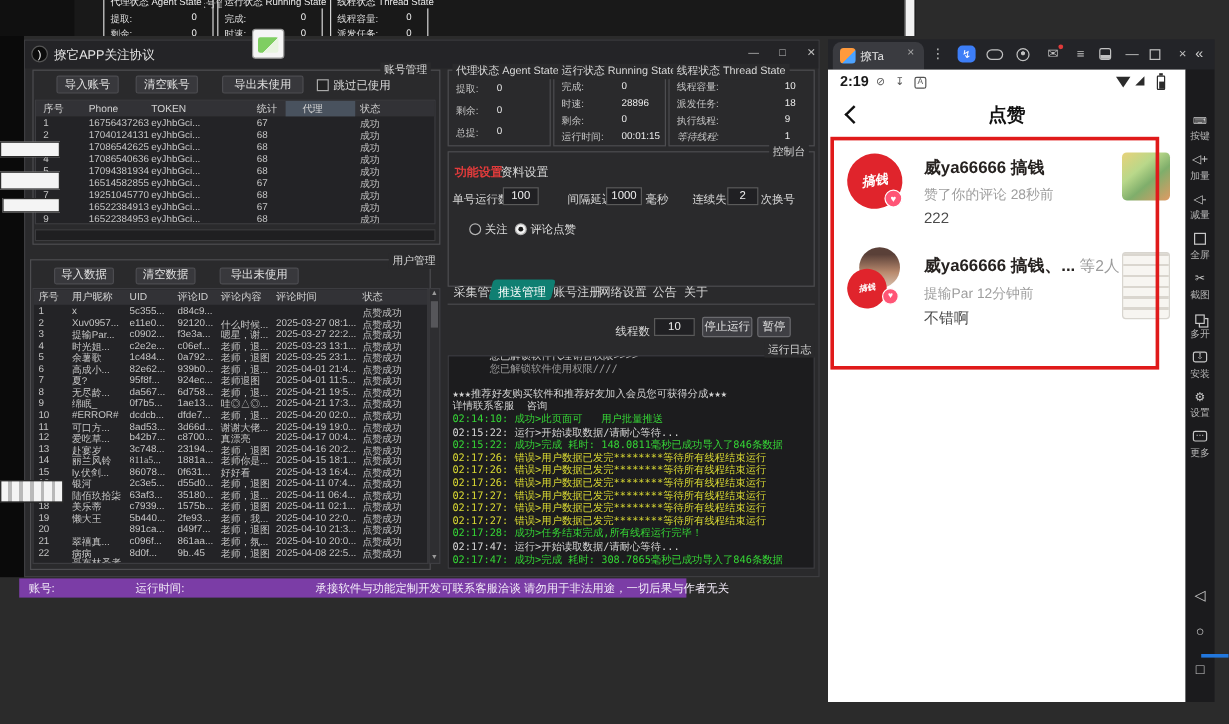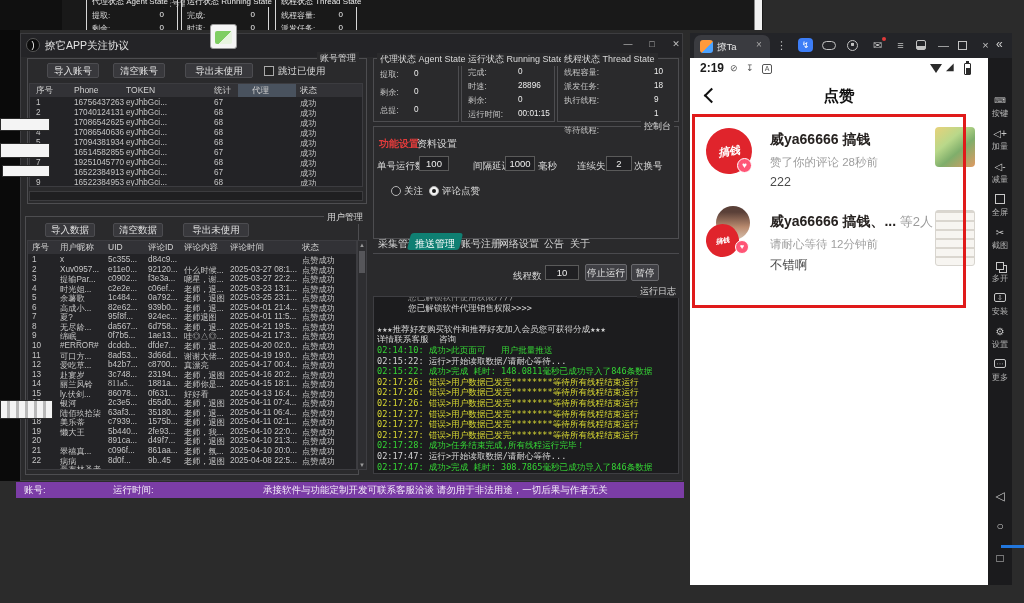--- a/index.html
+++ b/index.html
@@ -316,22 +316,22 @@
     <div class="tabline" style="left:352px;top:219px;width:306px"></div>
 
     <div class="fld-l" style="left:492px;top:236px">线程数</div>
     <input class="fld-i" style="left: 524px; top: 231px; width: 34px;" value="10">
     <div class="btn" style="left:564px;top:230px;width:42px;height:17px;line-height:15px;border-color:#6a6a6e;background:#3f3f44">停止运行</div>
     <div class="btn" style="left:610px;top:230px;width:28px;height:17px;line-height:15px;border-color:#6a6a6e;background:#3f3f44">暂停</div>
     <div class="grplab" style="left:616px;top:251px">运行日志</div>
 
     <div class="logbox" style="left:352px;top:262px;width:306px;height:178px">
       <div id="log-lines" style="margin-top:-5px;padding-left:3px">
+          <div class="logline lg-light">      您已解锁软件代理销售权限&gt;&gt;&gt;&gt;</div>
           <div class="logline lg-dim">      您已解锁软件使用权限////</div>
-          <div class="logline lg-light">      您已解锁软件代理销售权限&gt;&gt;&gt;&gt;</div>
           <div class="logline lg-light"> </div>
           <div class="logline lg-light">★★★推荐好友购买软件和推荐好友加入会员您可获得分成★★★</div>
           <div class="logline lg-light">详情联系客服  咨询</div>
           <div class="logline lg-green">02:14:10: 成功&gt;此页面可   用户批量推送</div>
           <div class="logline lg-light">02:15:22: 运行&gt;开始读取数据/请耐心等待...</div>
           <div class="logline lg-green">02:15:22: 成功&gt;完成 耗时: 148.0811毫秒已成功导入了846条数据</div>
           <div class="logline lg-yellow">02:17:26: 错误&gt;用户数据已发完********等待所有线程结束运行</div>
           <div class="logline lg-yellow">02:17:26: 错误&gt;用户数据已发完********等待所有线程结束运行</div>
           <div class="logline lg-yellow">02:17:26: 错误&gt;用户数据已发完********等待所有线程结束运行</div>
           <div class="logline lg-yellow">02:17:27: 错误&gt;用户数据已发完********等待所有线程结束运行</div>
@@ -558,21 +558,21 @@
           <div class="tcell" style="left: 202px;">2025-04-08 22:5...</div>
           <div class="tcell" style="left: 274px;">点赞成功</div>
         </div>
       </div>
     <div class="sbar" style="left:336px;top:206px;height:230px">
       <div class="sb-arrow" style="top:1px">▲</div>
       <div class="sb-thumb" style="top:10px"></div>
       <div class="sb-arrow" style="bottom:1px">▼</div>
     </div>
 
-    <div class="purplebar" style="left:-5px;top:448px;width:668px;height:16px">
+    <div class="purplebar" style="left:-5px;top:448px;width:556px;height:16px">
       <div class="pb-txt" style="left:8px">账号:</div>
       <div class="pb-txt" style="left:97px">运行时间:</div>
       <div class="pb-txt" style="left:247px">承接软件与功能定制开发可联系客服洽谈    请勿用于非法用途，一切后果与作者无关</div>
     </div>
   <div class="grpbox" style="left: 352px; top: 24px; width: 86px; height: 64px;">
         <div class="grplab" style="left: 3px; top: -6px;">代理状态 Agent State</div>
         <div class="srow-l" style="top: 10px;">提取:</div>
         <div class="srow-v" style="left: 40px; top: 10px;">0</div>
         <div class="srow-l" style="top: 28px;">剩余:</div>
         <div class="srow-v" style="left: 40px; top: 28px;">0</div>
@@ -591,21 +591,21 @@
         <div class="srow-v" style="left: 56px; top: 50px;">00:01:15</div>
       </div>
       <div class="grpbox" style="left: 536px; top: 24px; width: 122px; height: 64px;">
         <div class="grplab" style="left: 3px; top: -6px;">线程状态 Thread State</div>
         <div class="srow-l" style="top: 8px;">线程容量:</div>
         <div class="srow-v" style="left: 96px; top: 8px;">10</div>
         <div class="srow-l" style="top: 22px;">派发任务:</div>
         <div class="srow-v" style="left: 96px; top: 22px;">18</div>
         <div class="srow-l" style="top: 36px;">执行线程:</div>
         <div class="srow-v" style="left: 96px; top: 36px;">9</div>
-        <div class="srow-l" style="top: 66px;">等待线程:</div>
+        <div class="srow-l" style="top: 50px; font-style: italic;">等待线程:</div>
         <div class="srow-v" style="left: 96px; top: 50px;">1</div>
       </div>
     </div>
 
   <div class="emu">
     <div class="etabbar">
       <div class="etab">
         <div class="etab-icon"></div>
         <div class="etab-title">撩Ta</div>
         <div class="etab-x">×</div>
@@ -644,21 +644,21 @@
         <div class="sub" style="left:80px;top:97px">赞了你的评论 28秒前</div>
         <div class="cmt" style="left:80px;top:117px">222</div>
         <div class="thumb1" style="left:245px;top:69px"></div>
       </div>
 
       <div>
         <div class="av av-photo" style="left:26px;top:148px;width:34px;height:34px"></div>
         <div class="av av-red" style="left:16px;top:166px;width:33px;height:33px;font-size:7px;line-height:33px;transform:rotate(-8deg)">搞钱</div>
         <div class="badge" style="left:45px;top:182px;width:14px;height:14px;font-size:7px;line-height:12px">♥</div>
         <div class="nm" style="left:80px;top:155px"><span>威ya66666 搞钱、...</span><span class="nm-suf"> 等2人</span></div>
-        <div class="sub" style="left:80px;top:179px">请耐心等待 12分钟前</div>
+        <div class="sub" style="left:80px;top:179px">提输Par 12分钟前</div>
         <div class="cmt" style="left:80px;top:199px">不错啊</div>
         <div class="thumb2" style="left:245px;top:152px"></div>
       </div>
     </div>
 
     <div class="esidebar">
       <div id="sidebar-items">
           <div class="si si-keyboard" style="top: 37px;">⌨</div>
           <div class="si-label" style="top: 50px;">按键</div>
           <div class="si si-volume-up" style="top: 70px;">◁+</div>

